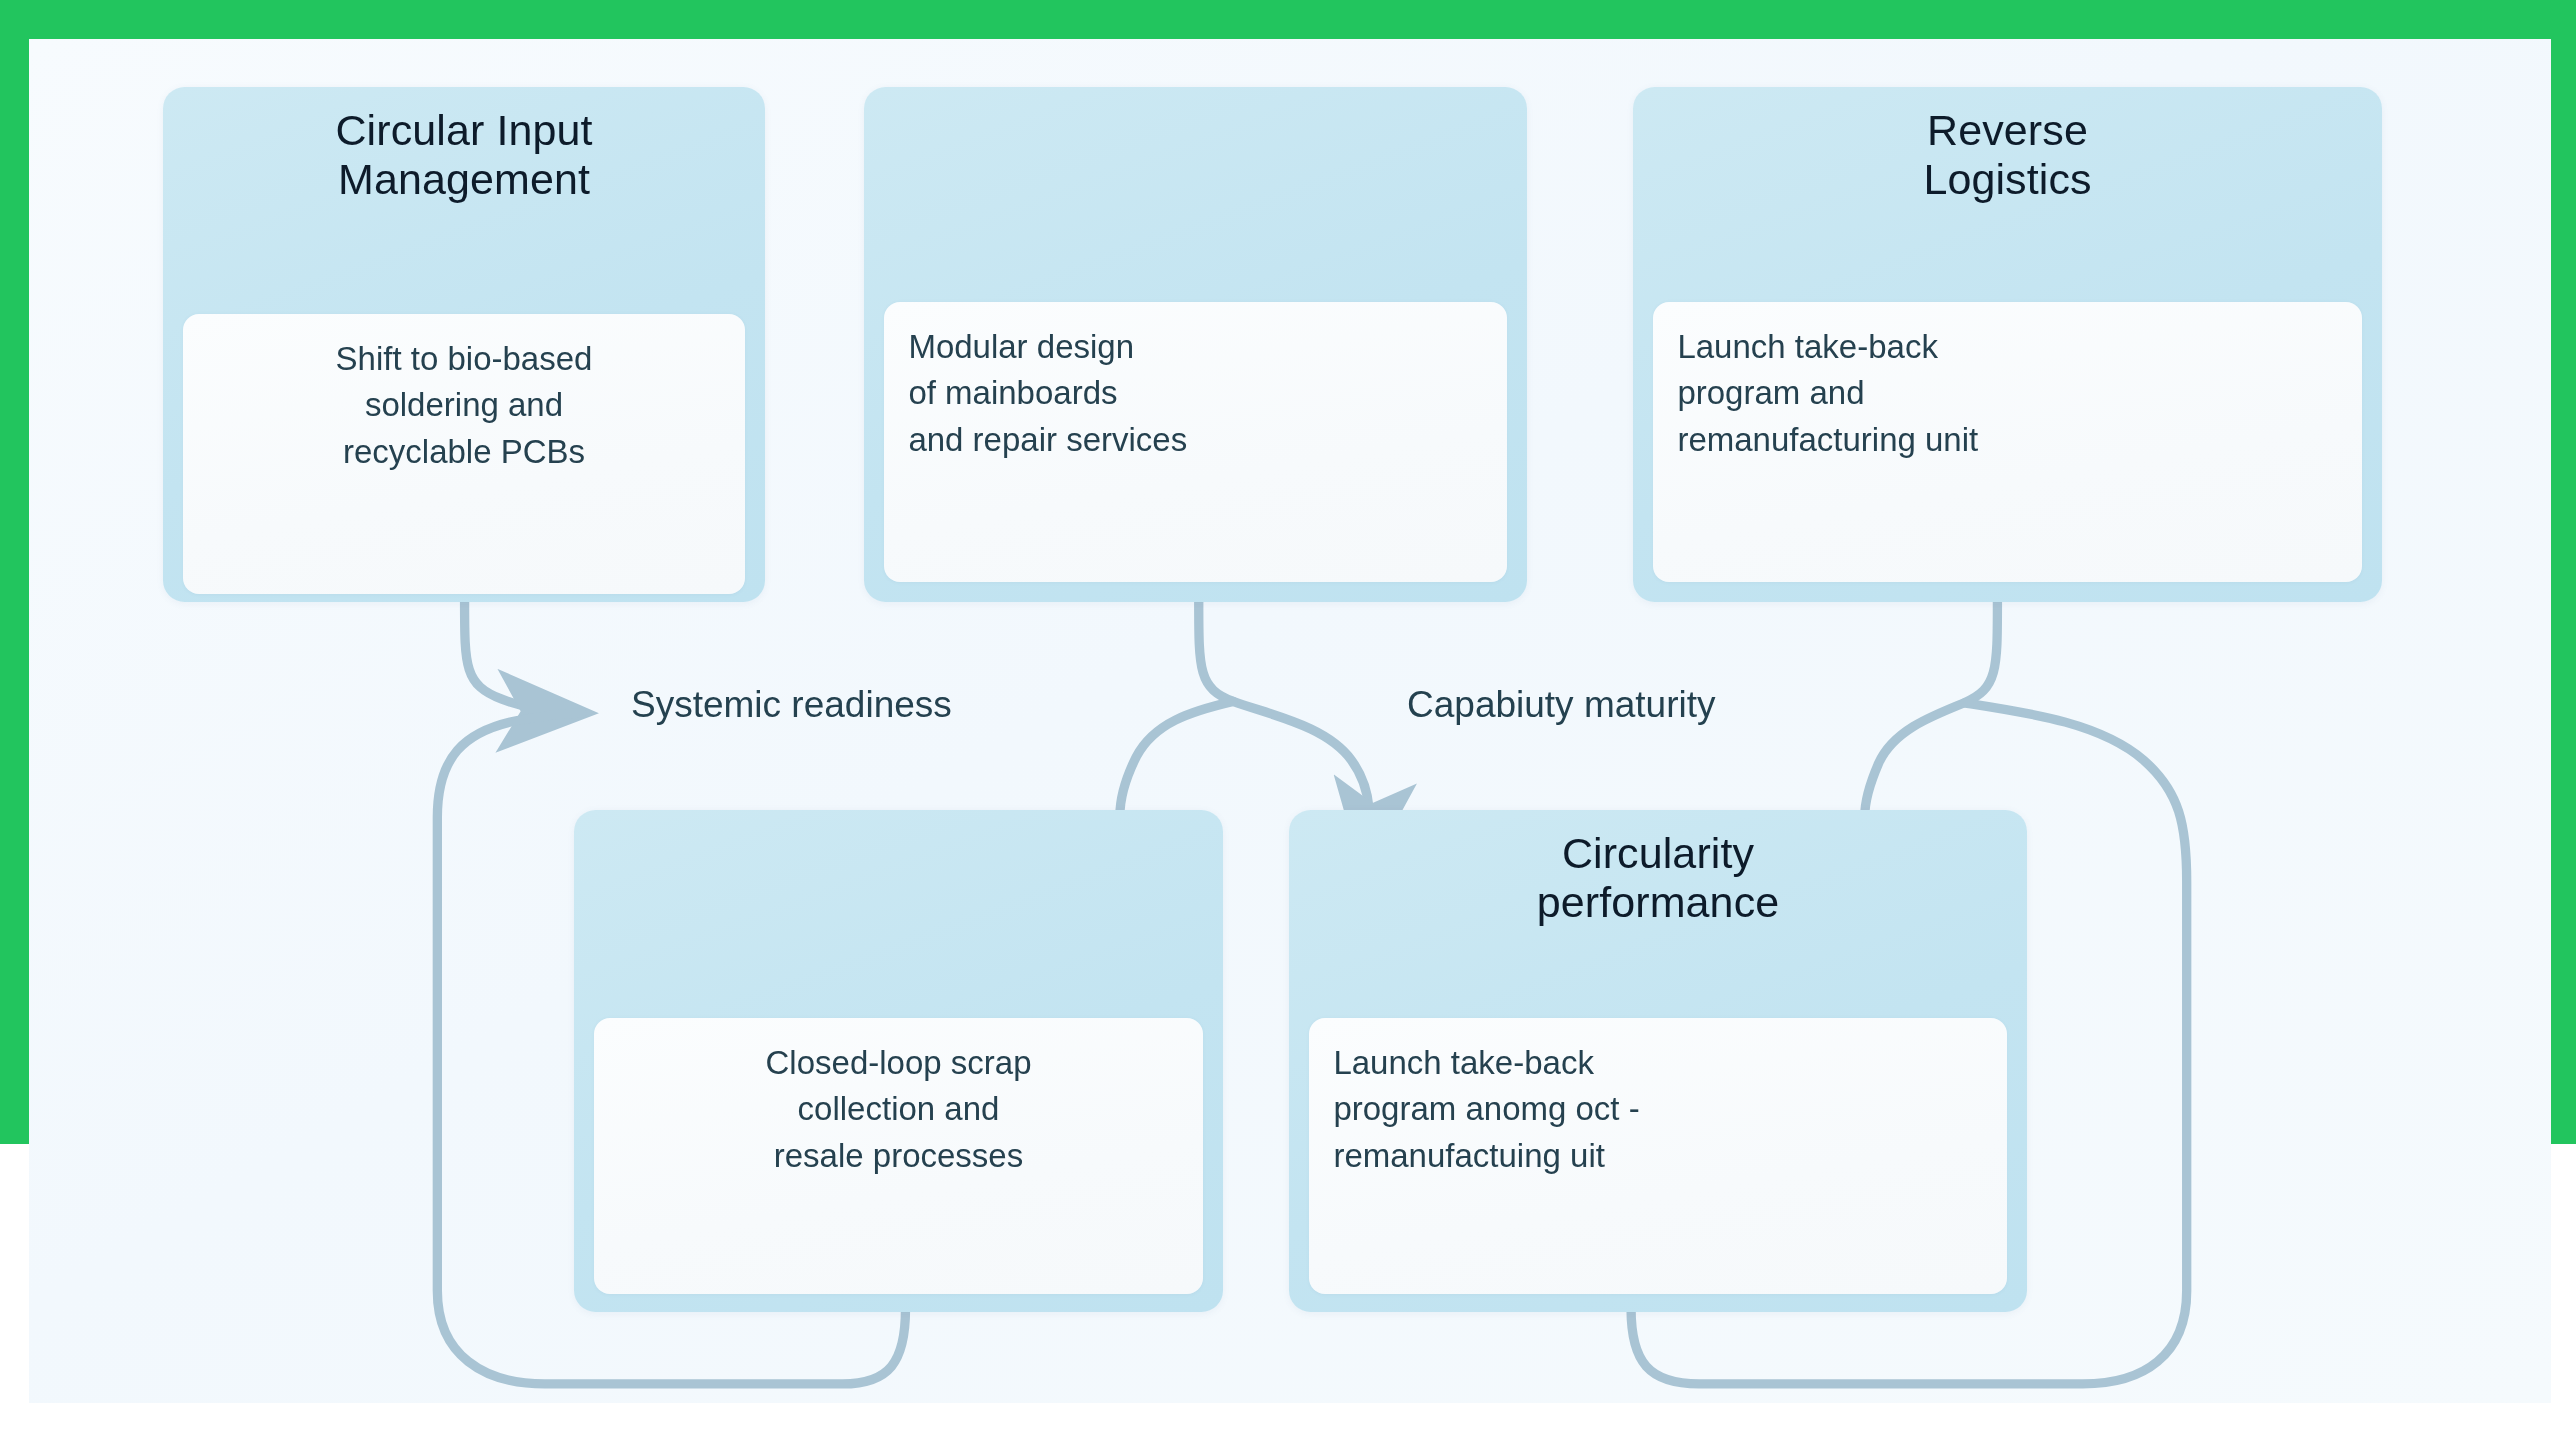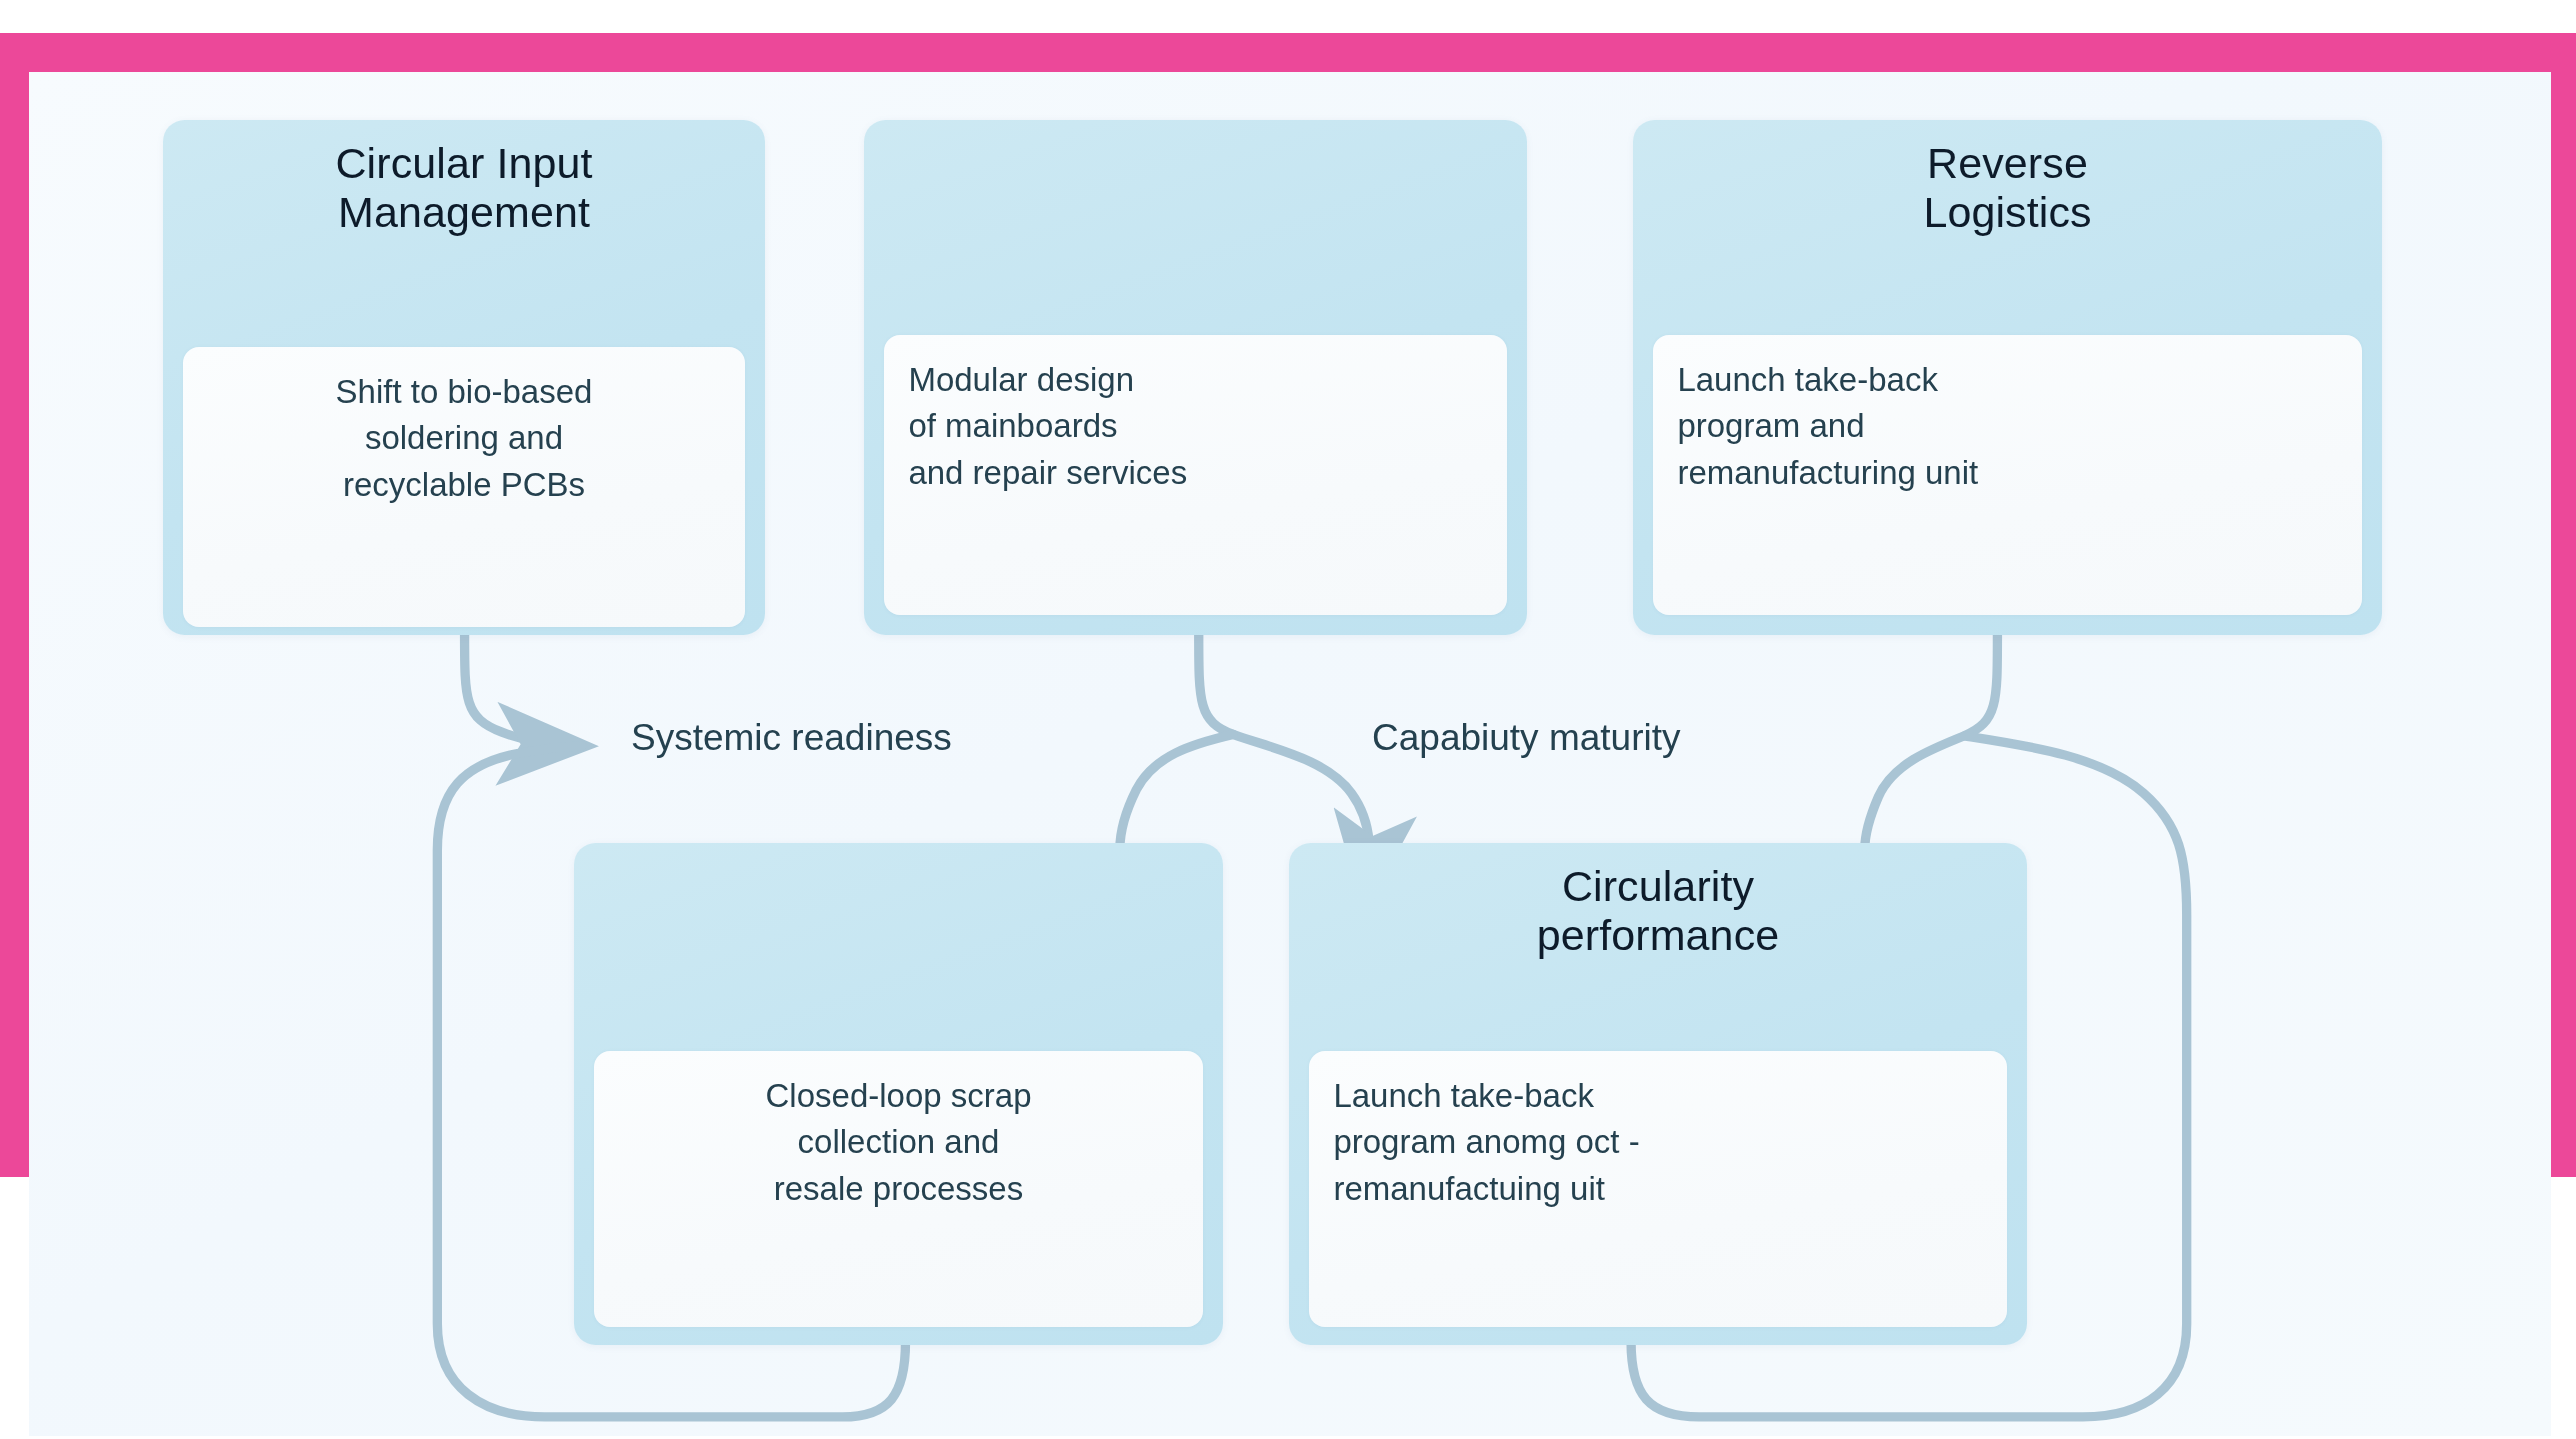--- a/index.html
+++ b/index.html
@@ -1,20 +1,20 @@
 <!DOCTYPE html>
 <html style="font-size:11.5px"><head>
 <meta charset="utf-8">
 <style>
   html,body{margin:0;padding:0;background:#ffffff;}
   body{
     width:2576px;height:1440px;overflow:hidden;
     font-family:"Liberation Sans","DejaVu Sans",sans-serif;
   }
-  #stage{position:relative;width:2576px;height:1144px;background:#ec4899;margin-top:33px;}
+  #stage{position:relative;width:2576px;height:1144px;background:#22c55e;}
 
   
   #canvas{
     position:absolute;left:29px;top:39px;width:2522px;height:1364px;
     background:linear-gradient(150deg,#f7fbfe 0%,#f2f8fd 45%,#f5fafd 100%);
   }
 
   #svg-layer{position:absolute;left:0;top:0;width:2576px;height:1440px;}
 
   
@@ -143,15 +143,15 @@
   <div class="card" style="left:1289px;top:810px;width:738px;height:502px;">
     <div class="card-title">Circularity
 performance</div>
     <div class="card-body" style="top:208px;height:276px;">Launch take-back
 program anomg oct -
 remanufactuing uit</div>
   </div>
 
   <div class="edge-label" style="left:631px;top:685px;">Systemic readiness</div>
 
-  <div class="edge-label" style="left:1372px;top:685px;">Capabiuty maturity</div>
+  <div class="edge-label" style="left:1407px;top:685px;">Capabiuty maturity</div>
 </div>
 
 
 </body></html>

